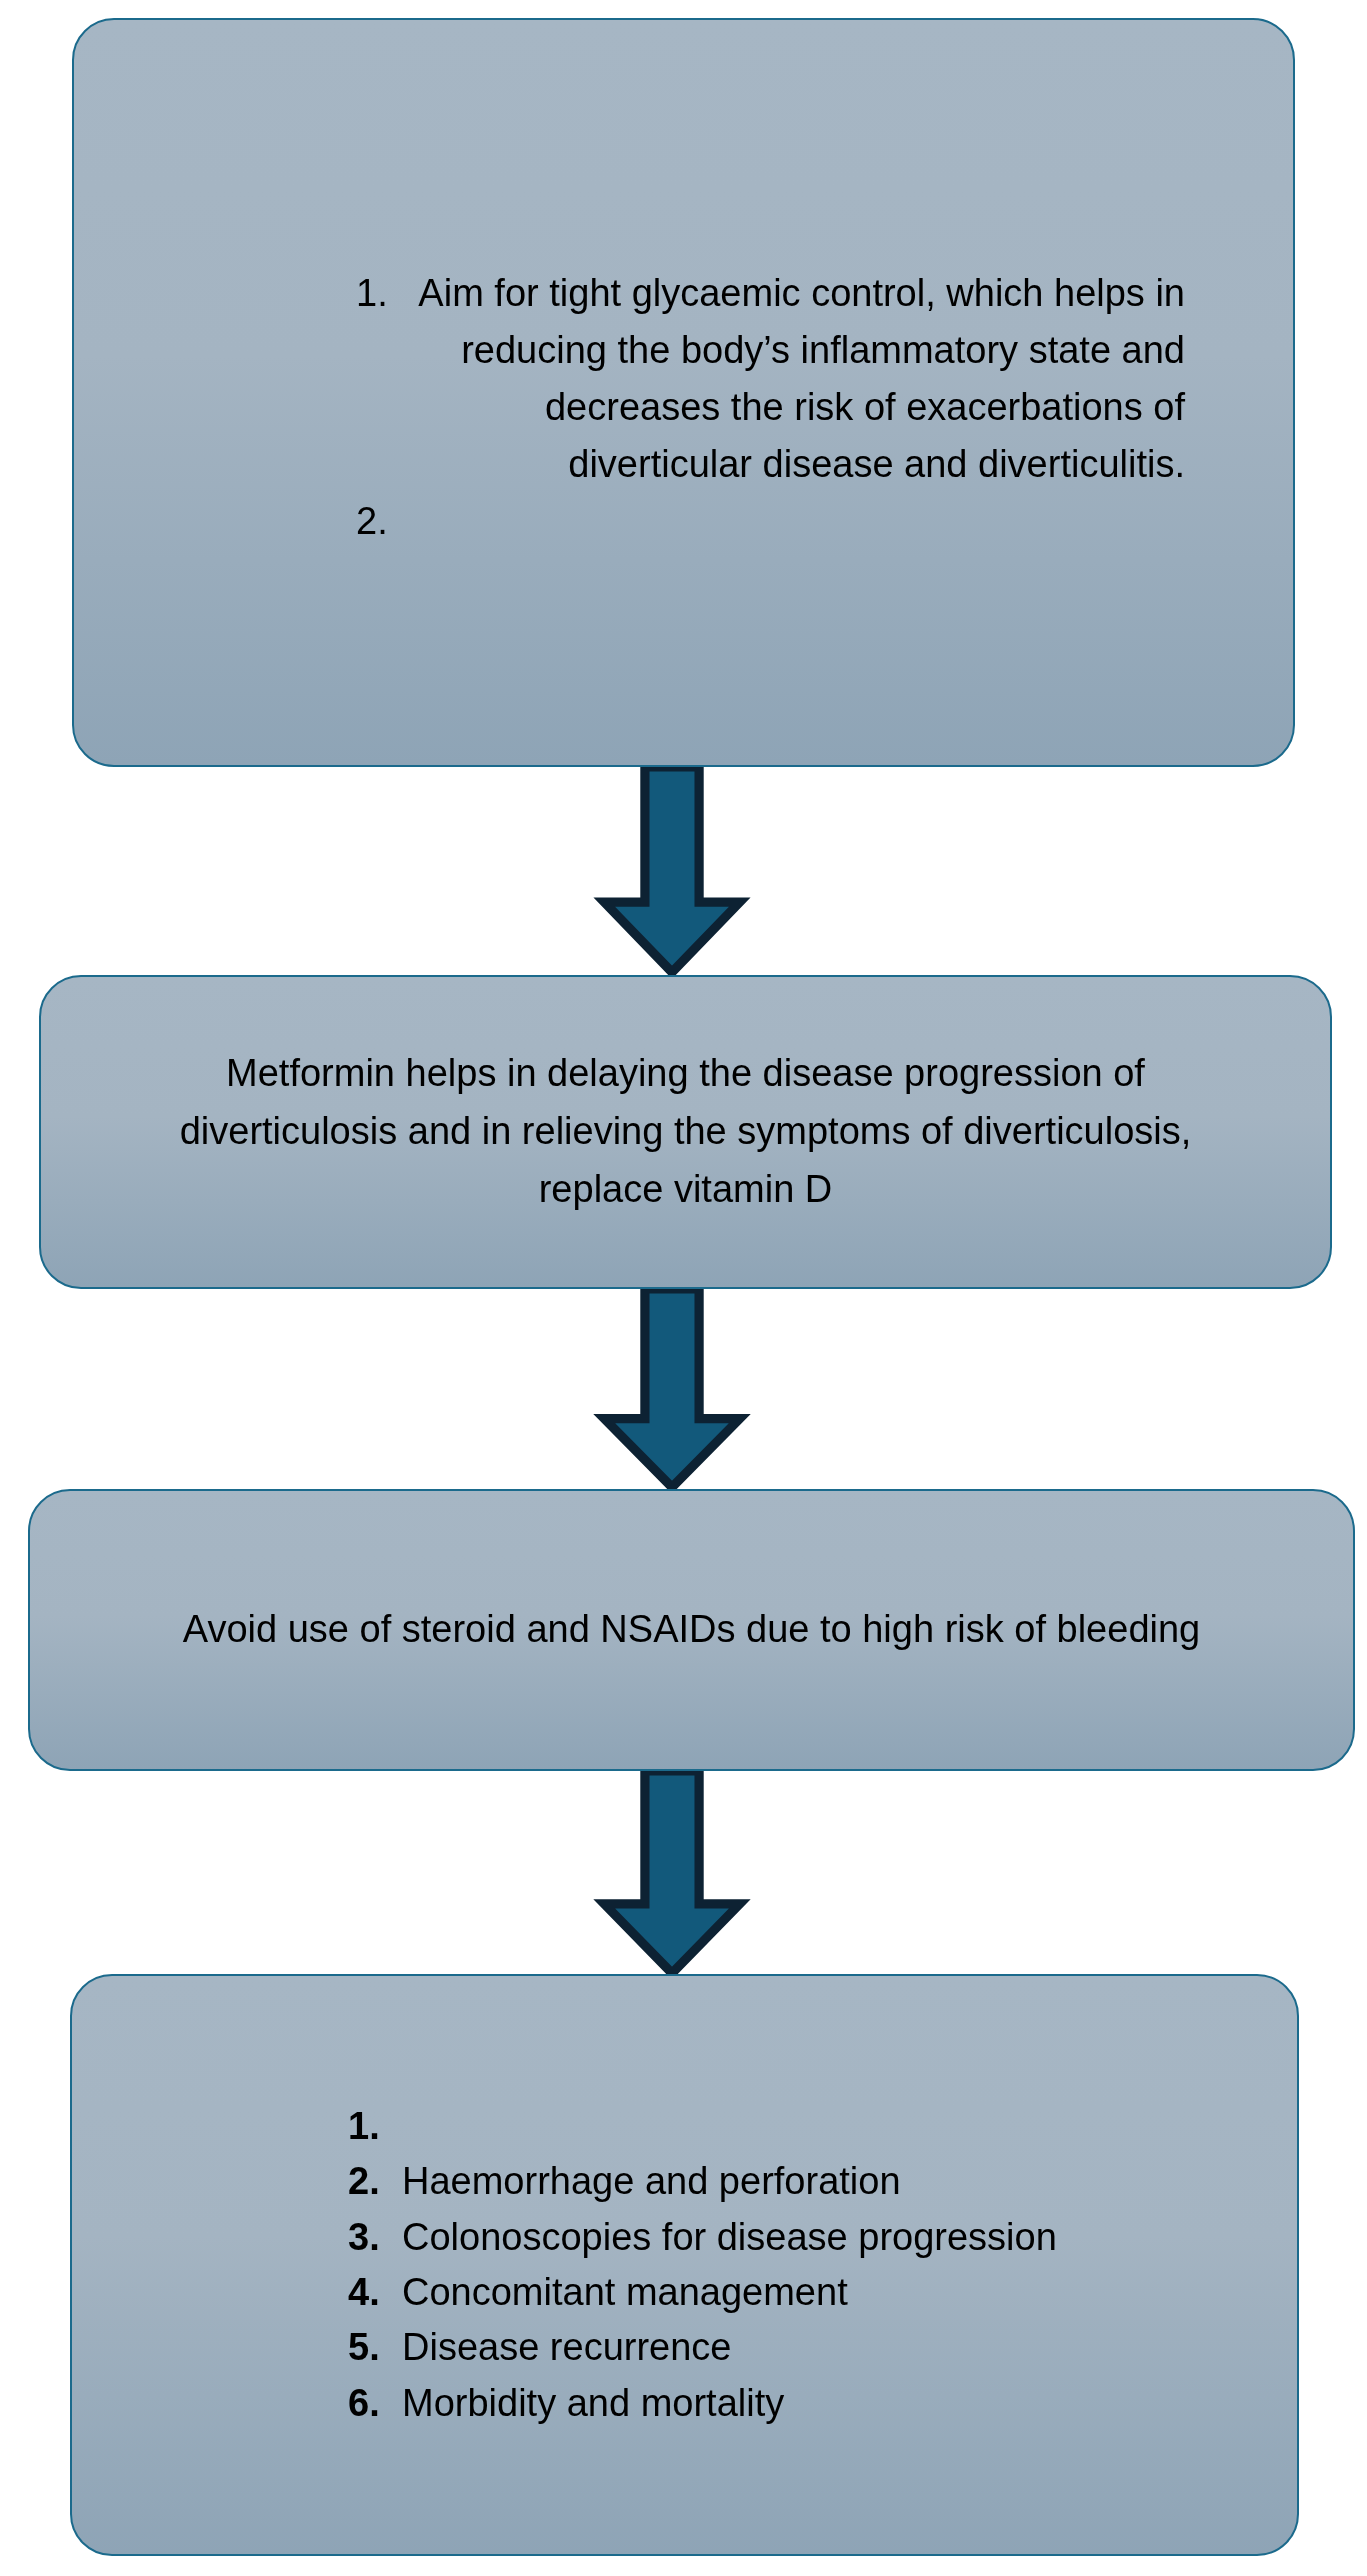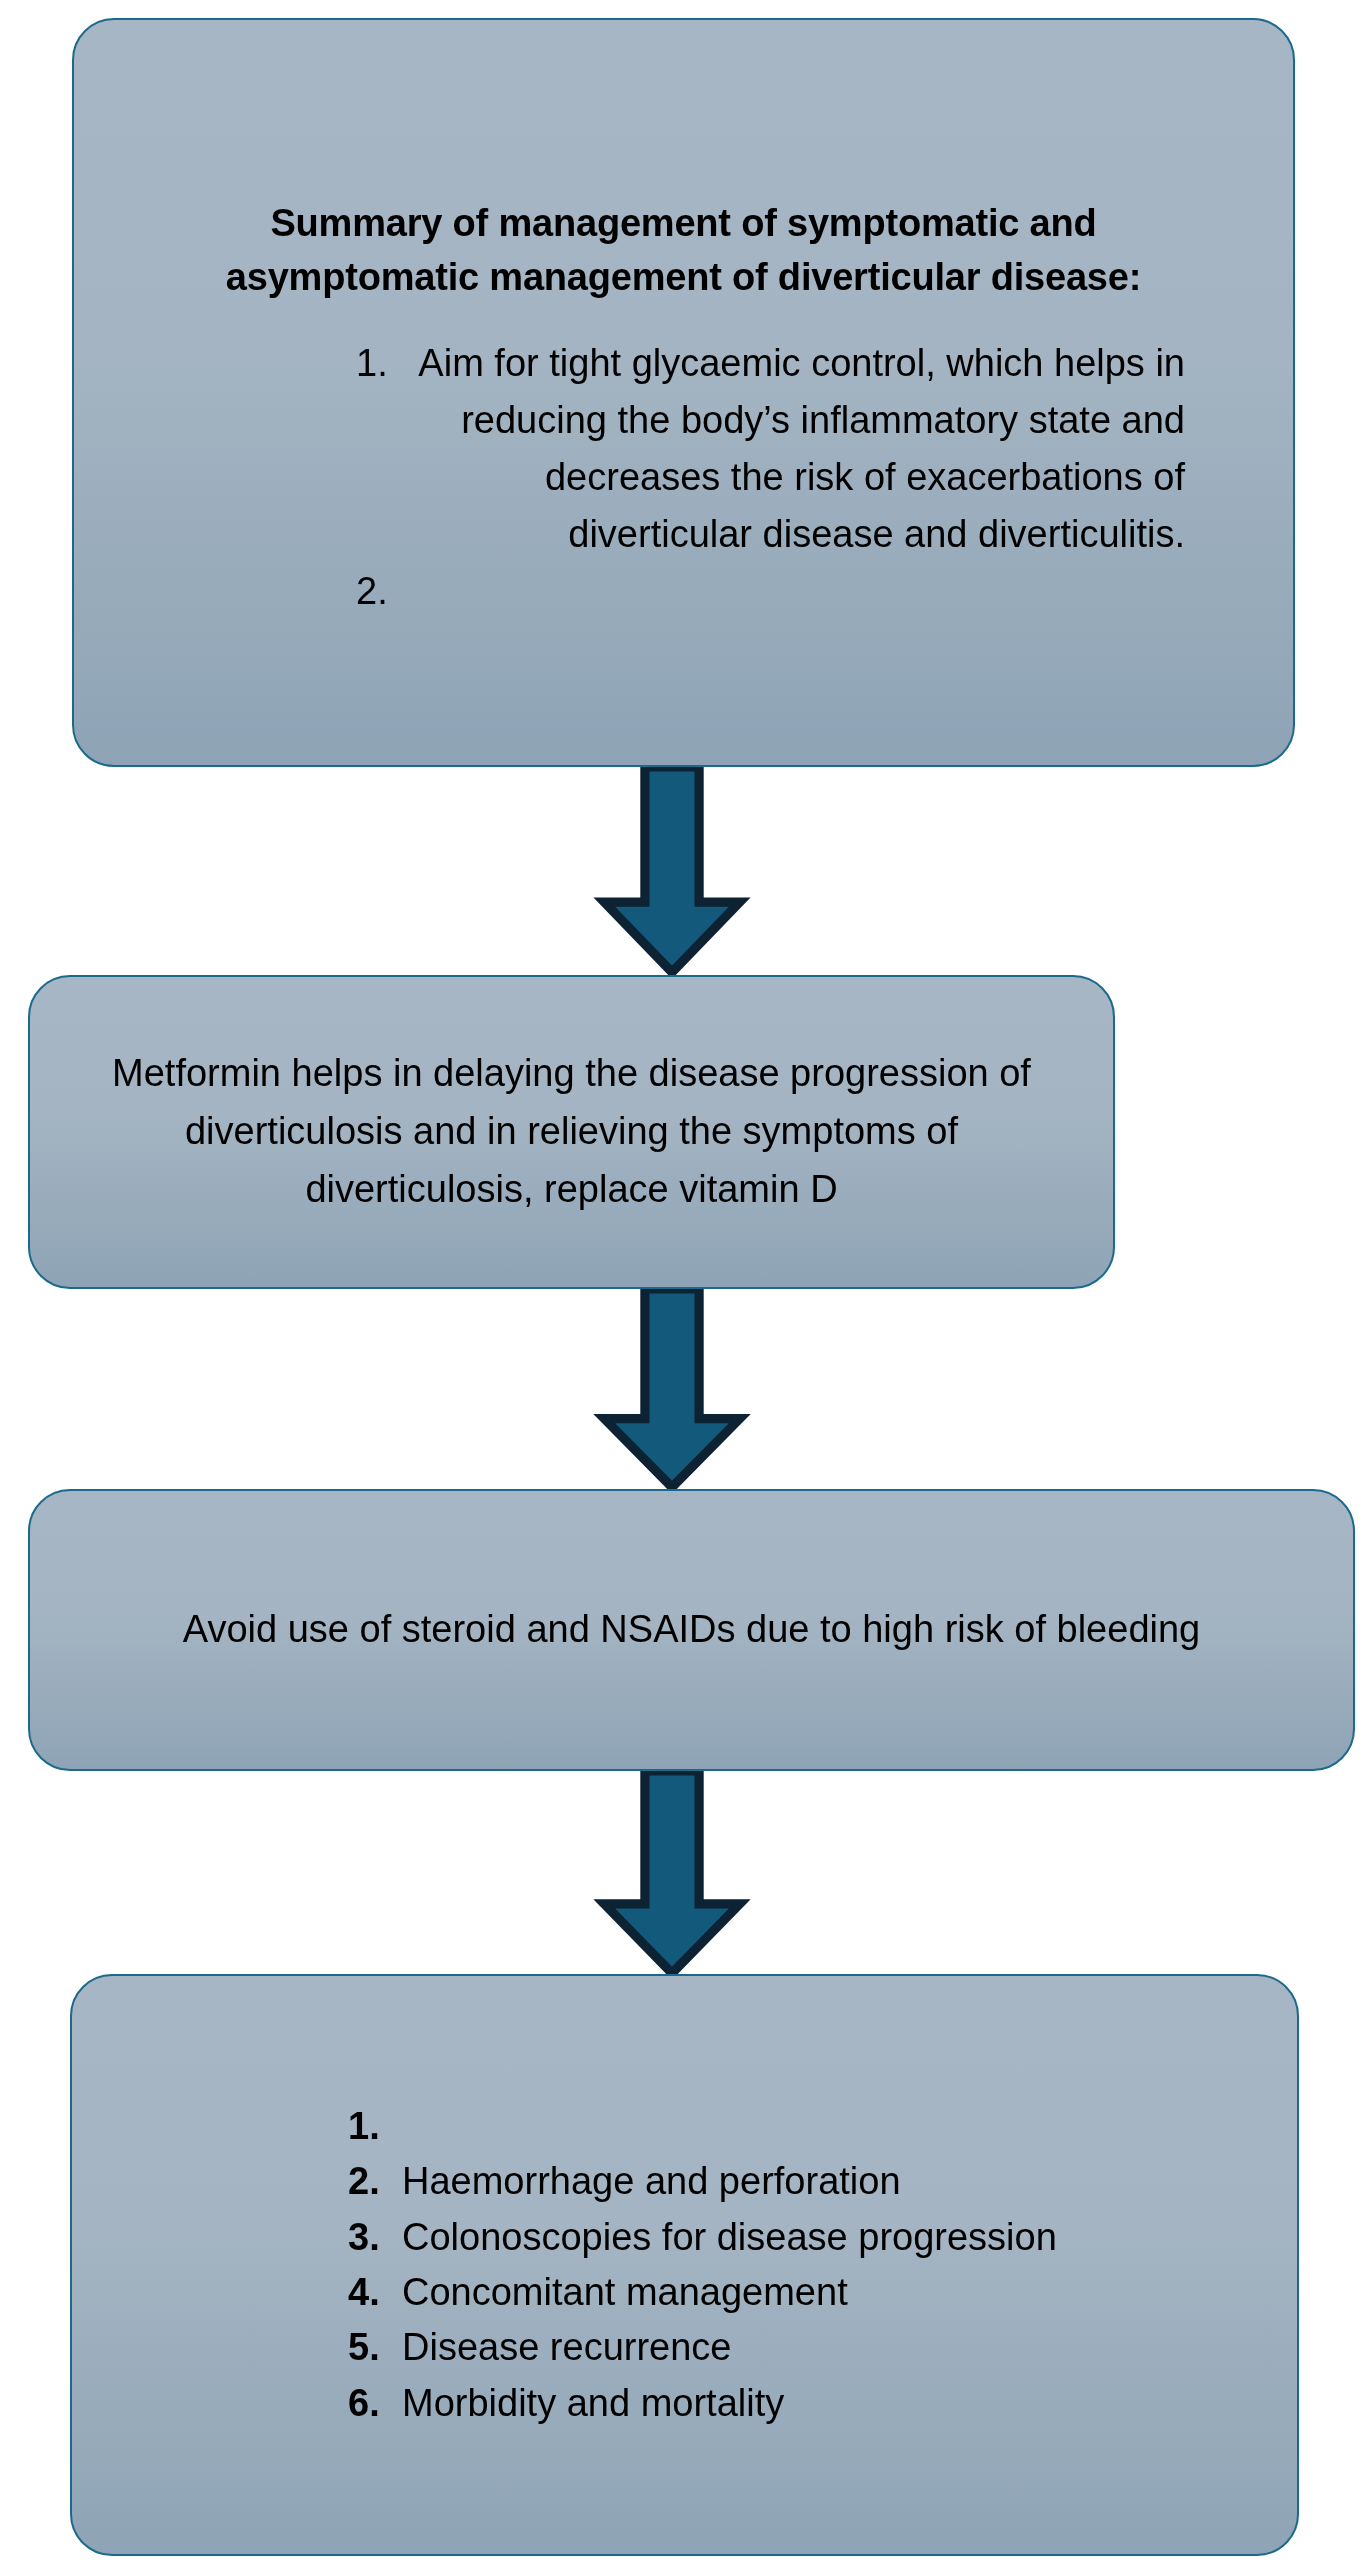--- a/index.html
+++ b/index.html
@@ -31,22 +31,22 @@
     flex-direction: column;
     justify-content: center;
     color: #000000;
   }
 
   #node-1 {
     left: 72px;  top: 18px;
     width: 1223px; height: 749px;
   }
   #node-2 {
-    left: 28px;  top: 975px;
-    width: 1087px; height: 314px;
+    left: 39px;  top: 975px;
+    width: 1293px; height: 314px;
   }
   #node-3 {
     left: 28px;  top: 1489px;
     width: 1327px; height: 282px;
   }
   #node-4 {
     left: 70px;  top: 1974px;
     width: 1229px; height: 582px;
   }
 
@@ -132,21 +132,20 @@
   #arrow-1 { left: 588px; top: 767px; width: 168px; height: 208px; }
   #arrow-2 { left: 588px; top: 1289px; width: 168px; height: 201px; }
   #arrow-3 { left: 588px; top: 1771px; width: 168px; height: 205px; }
 </style>
 </head>
 <body>
 
 <div class="flow-root">
 
   <div class="node" id="node-1">
-    <div class="node-title">Summary of management of symptomatic and asymptomatic management of diverticular disease:</div>
     <ul class="olist">
       <li>
         <span class="num">1.</span>
         <span class="txt">Aim for tight glycaemic control, which helps in reducing the body’s inflammatory state and decreases the risk of exacerbations of diverticular disease and diverticulitis.</span>
       </li>
       <li>
         <span class="num">2.</span>
       </li>
     </ul>
   </div>

